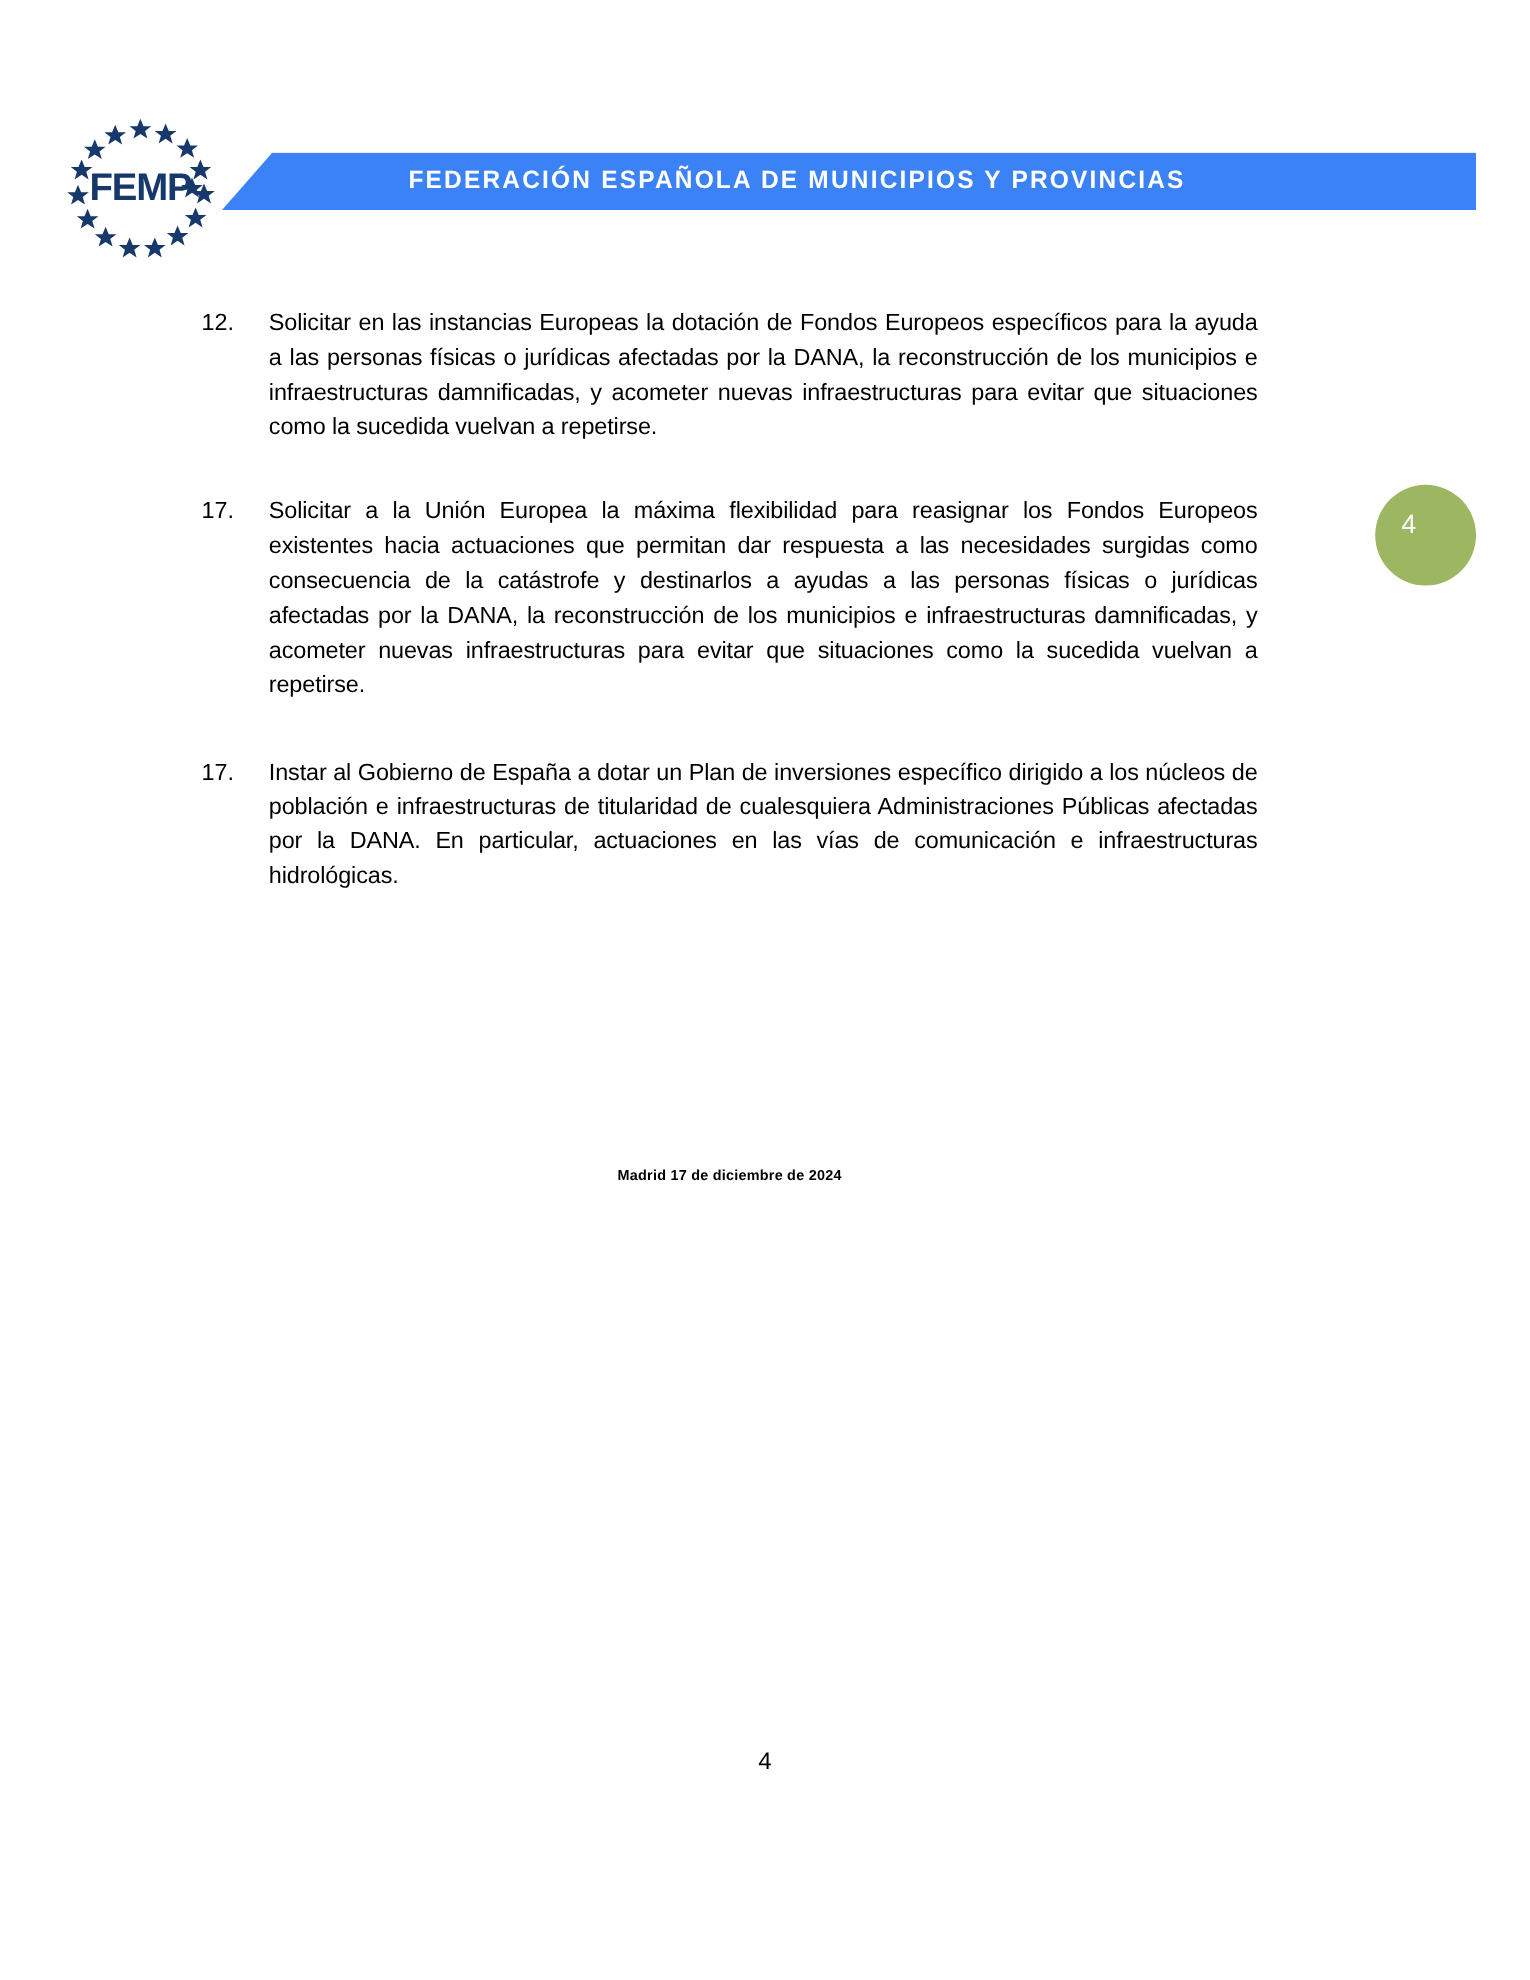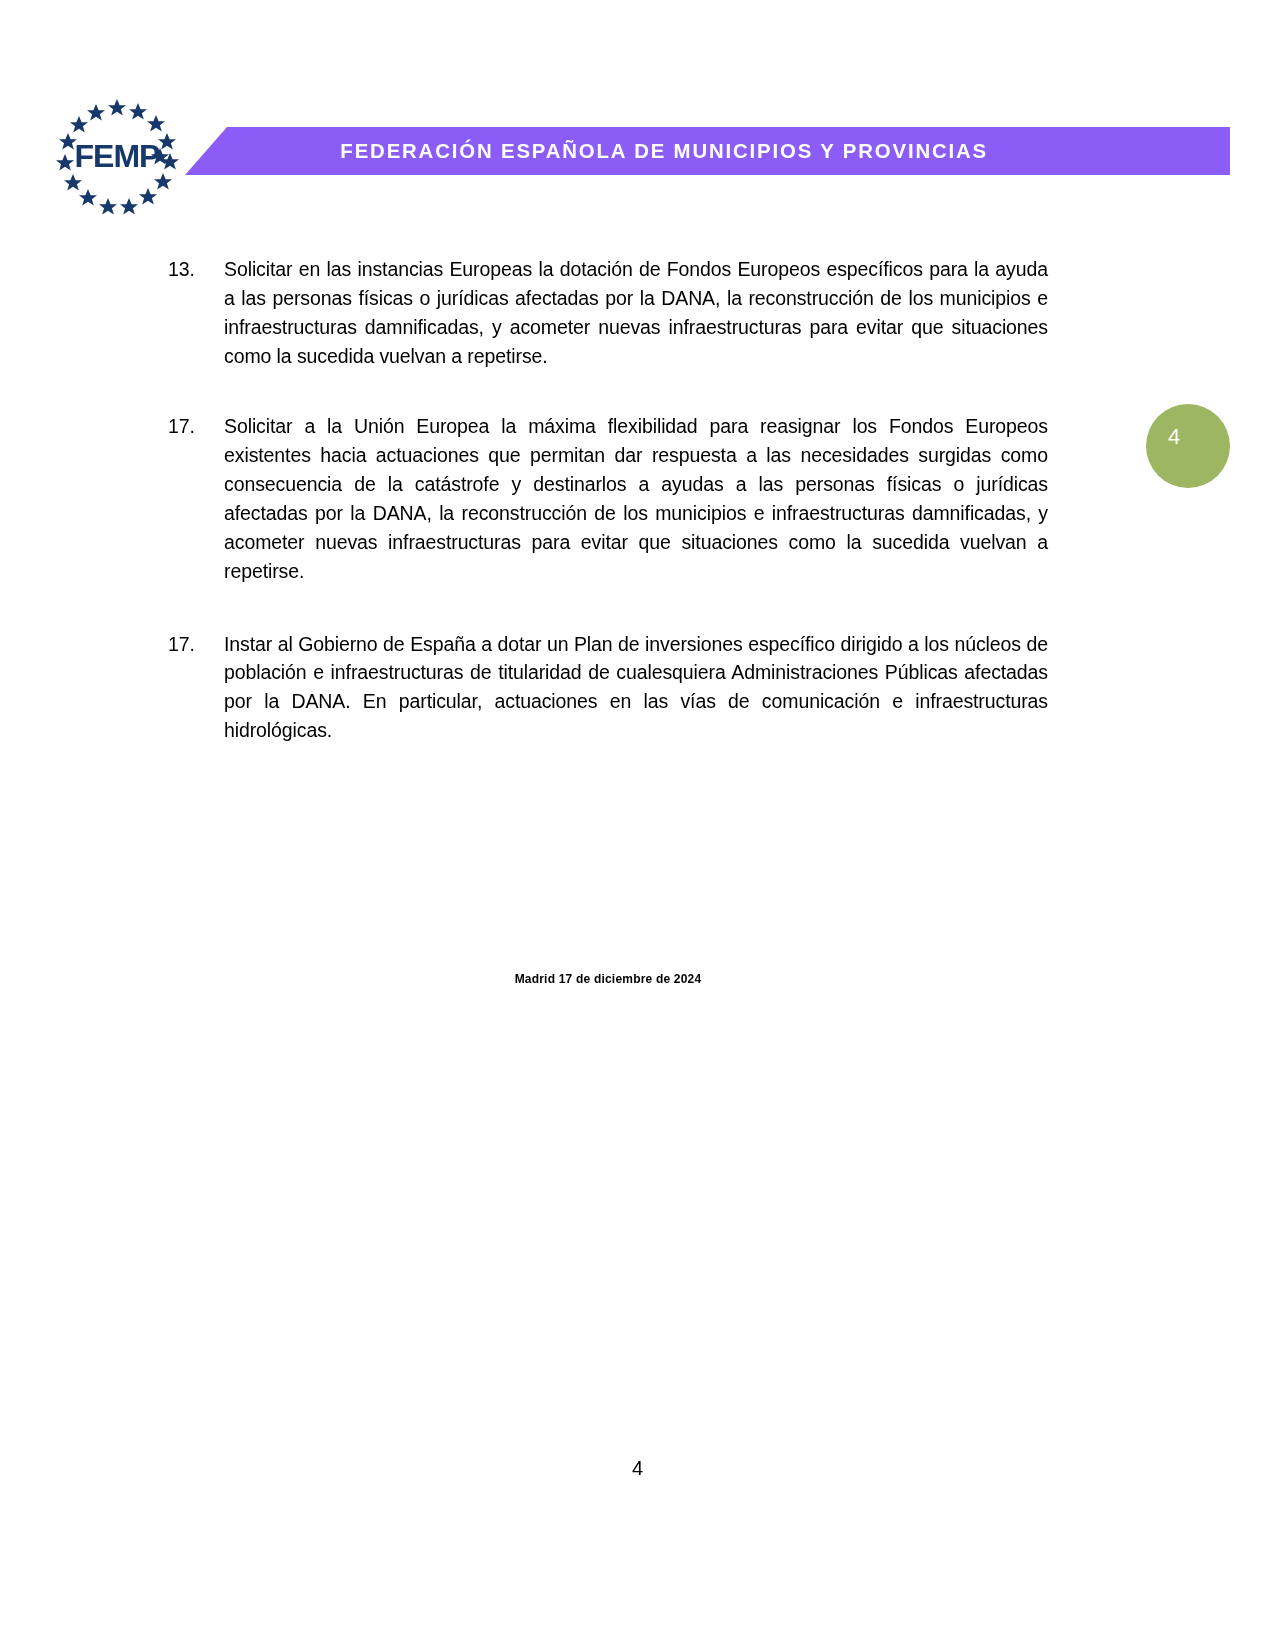--- a/index.html
+++ b/index.html
@@ -24,21 +24,21 @@
     width: 1275px;
     height: 230px;
     margin-top: 32px;
   }
   .banner {
     position: absolute;
     left: 185px;
     top: 95px;
     width: 1045px;
     height: 48px;
-    background: #8b5cf6;
+    background: #3b82f6;
     -webkit-clip-path: polygon(42px 0, 100% 0, 100% 100%, 0 100%);
     clip-path: polygon(42px 0, 100% 0, 100% 100%, 0 100%);
     display: flex;
     align-items: center;
     justify-content: center;
   }
   .banner-text {
     color: #ffffff;
     font-family: "Liberation Sans Narrow", "Liberation Sans", sans-serif;
     font-size: 21px;
@@ -182,21 +182,21 @@
 
 <div class="page-badge">
   <span>4</span>
 </div>
 
 <div class="content">
 
 
   <ol class="items">
     <li class="item">
-      <span class="item-num">13.</span>
+      <span class="item-num">12.</span>
       <span class="item-text">Solicitar en las instancias Europeas la dotación de Fondos Europeos específicos para la ayuda a las personas físicas o jurídicas afectadas por la DANA, la reconstrucción de los municipios e infraestructuras damnificadas, y acometer nuevas infraestructuras para evitar que situaciones como la sucedida vuelvan a repetirse.</span>
     </li>
     <li class="item">
       <span class="item-num">17.</span>
       <span class="item-text">Solicitar a la Unión Europea la máxima flexibilidad para reasignar los Fondos Europeos existentes hacia actuaciones que permitan dar respuesta a las necesidades surgidas como consecuencia de la catástrofe y destinarlos a ayudas a las personas físicas o jurídicas afectadas por la DANA, la reconstrucción de los municipios e infraestructuras damnificadas, y acometer nuevas infraestructuras para evitar que situaciones como la sucedida vuelvan a repetirse.</span>
     </li>
   </ol>
 
   <div class="spacer-before-title"></div>
 

